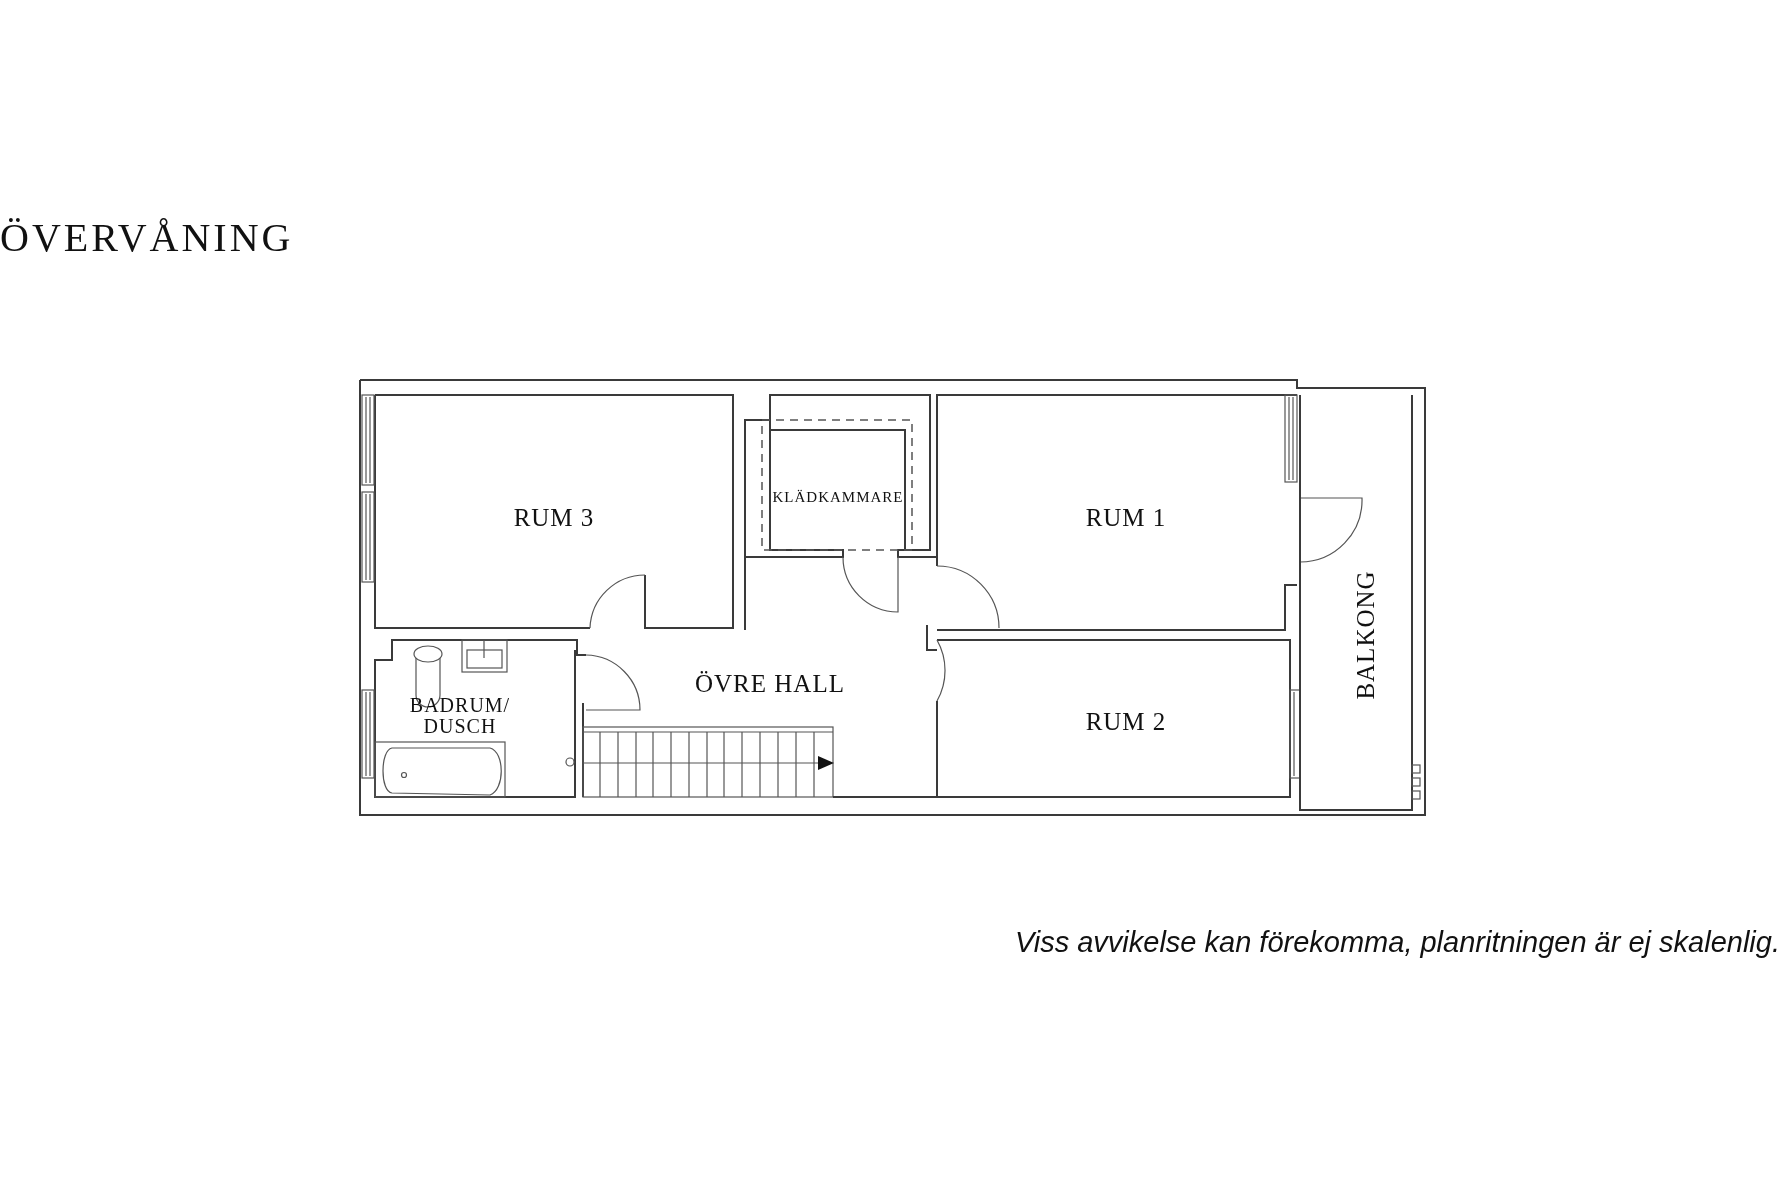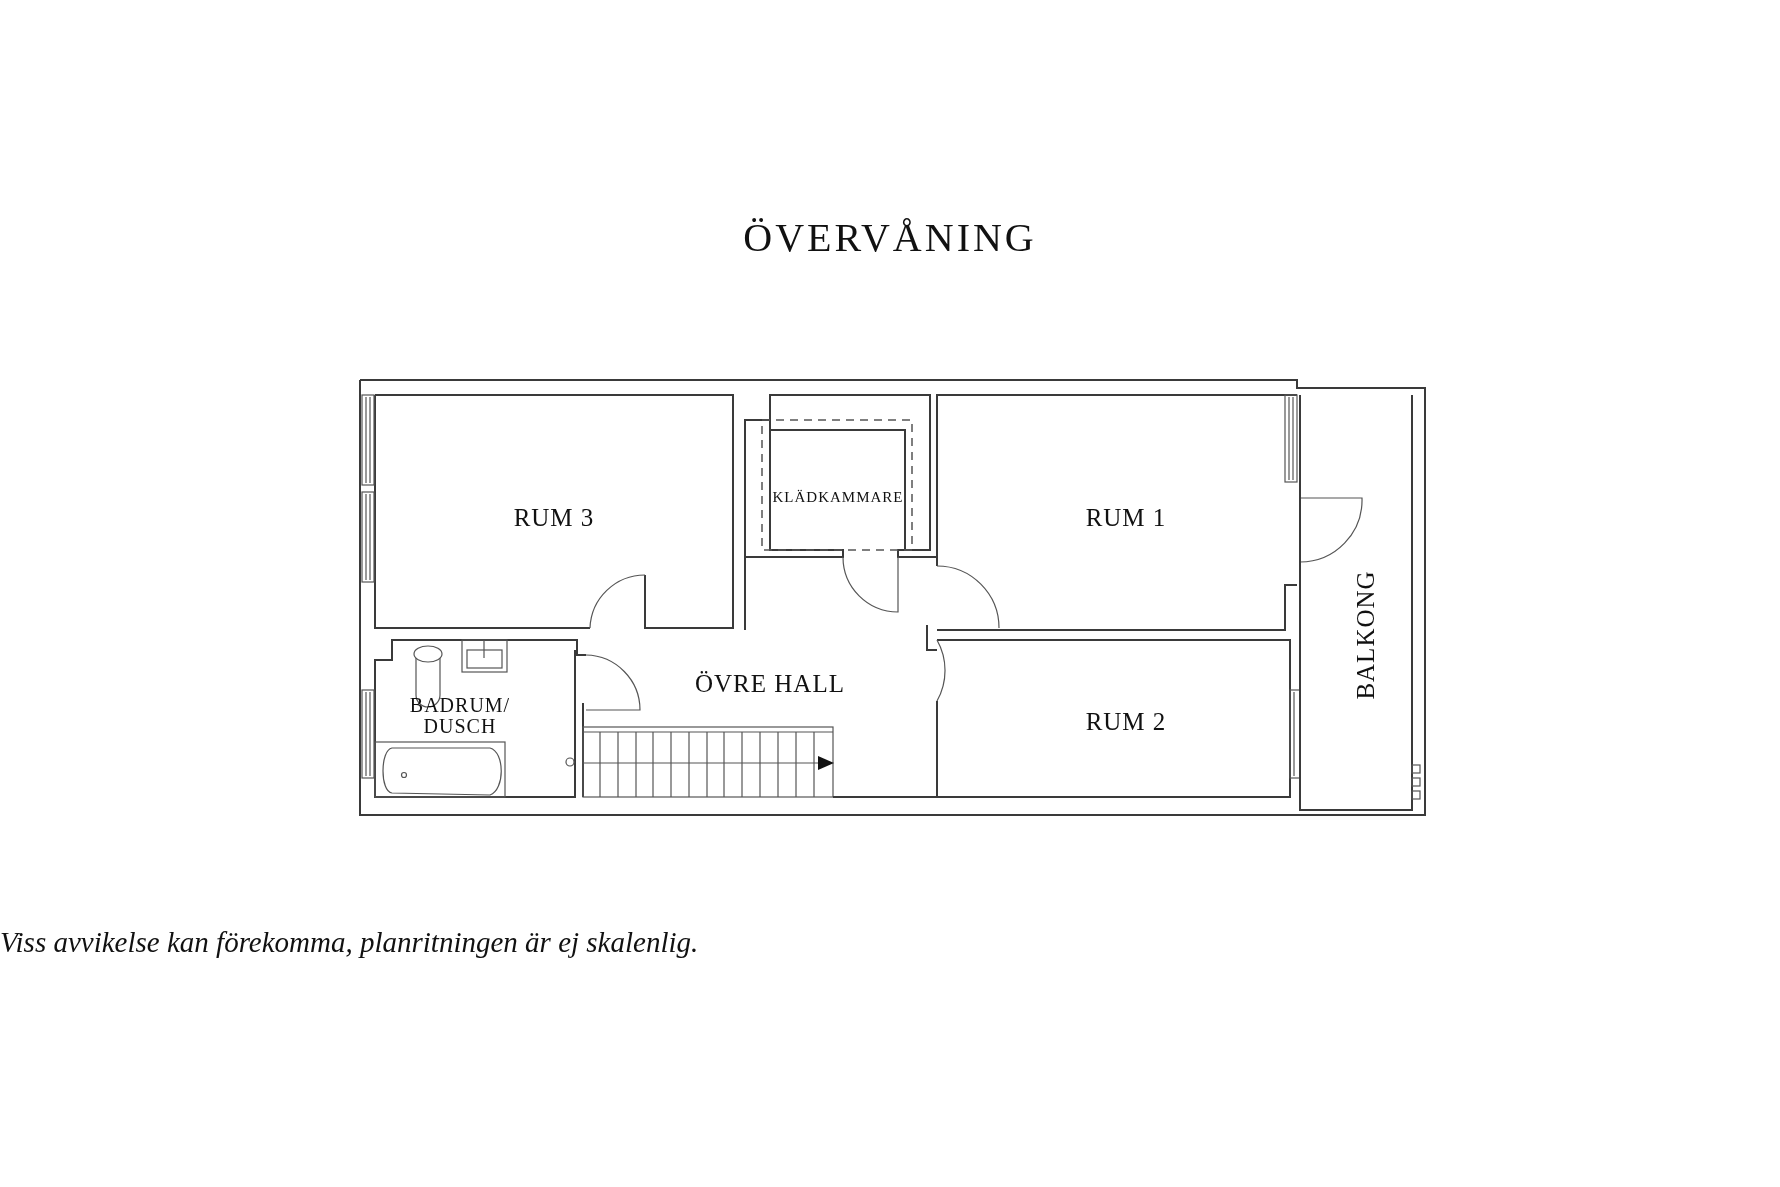--- a/index.html
+++ b/index.html
@@ -1,24 +1,24 @@
 <!DOCTYPE html>
 <html><head>
 <meta charset="utf-8">
 <style>
   html, body { margin: 0; padding: 0; background: #ffffff; }
   body { width: 1780px; height: 1187px; position: relative; overflow: hidden; font-family: "DejaVu Serif", "Liberation Serif", serif; }
   .title {
     position: absolute; left: 0; width: 1780px; top: 218px;
-    text-align: center; font-family: "Liberation Serif", "DejaVu Serif", serif;
+    text-align: left; font-family: "Liberation Serif", "DejaVu Serif", serif;
     font-size: 40px; letter-spacing: 3px; color: #111; line-height: 1;
   }
   .disclaimer {
     position: absolute; left: 0; width: 1780px; top: 928px;
-    text-align: left; font-family: Liberation Serif, serif;
+    text-align: right; font-family: Liberation Sans, sans-serif;
     font-style: italic; font-size: 29px; color: #111; line-height: 1;
   }
   svg.plan { position: absolute; left: 0; top: 0; }
   svg.plan .w { fill: none; stroke: #3a3a3a; stroke-width: 2; }
   svg.plan .t { fill: none; stroke: #555; stroke-width: 1.2; }
   svg.plan .d { fill: none; stroke: #555; stroke-width: 1.5; stroke-dasharray: 8 6; }
   svg.plan .lbl { font-family: "Liberation Serif", "DejaVu Serif", serif; fill: #111; letter-spacing: 1px; }
 </style>
 </head>
 <body>

